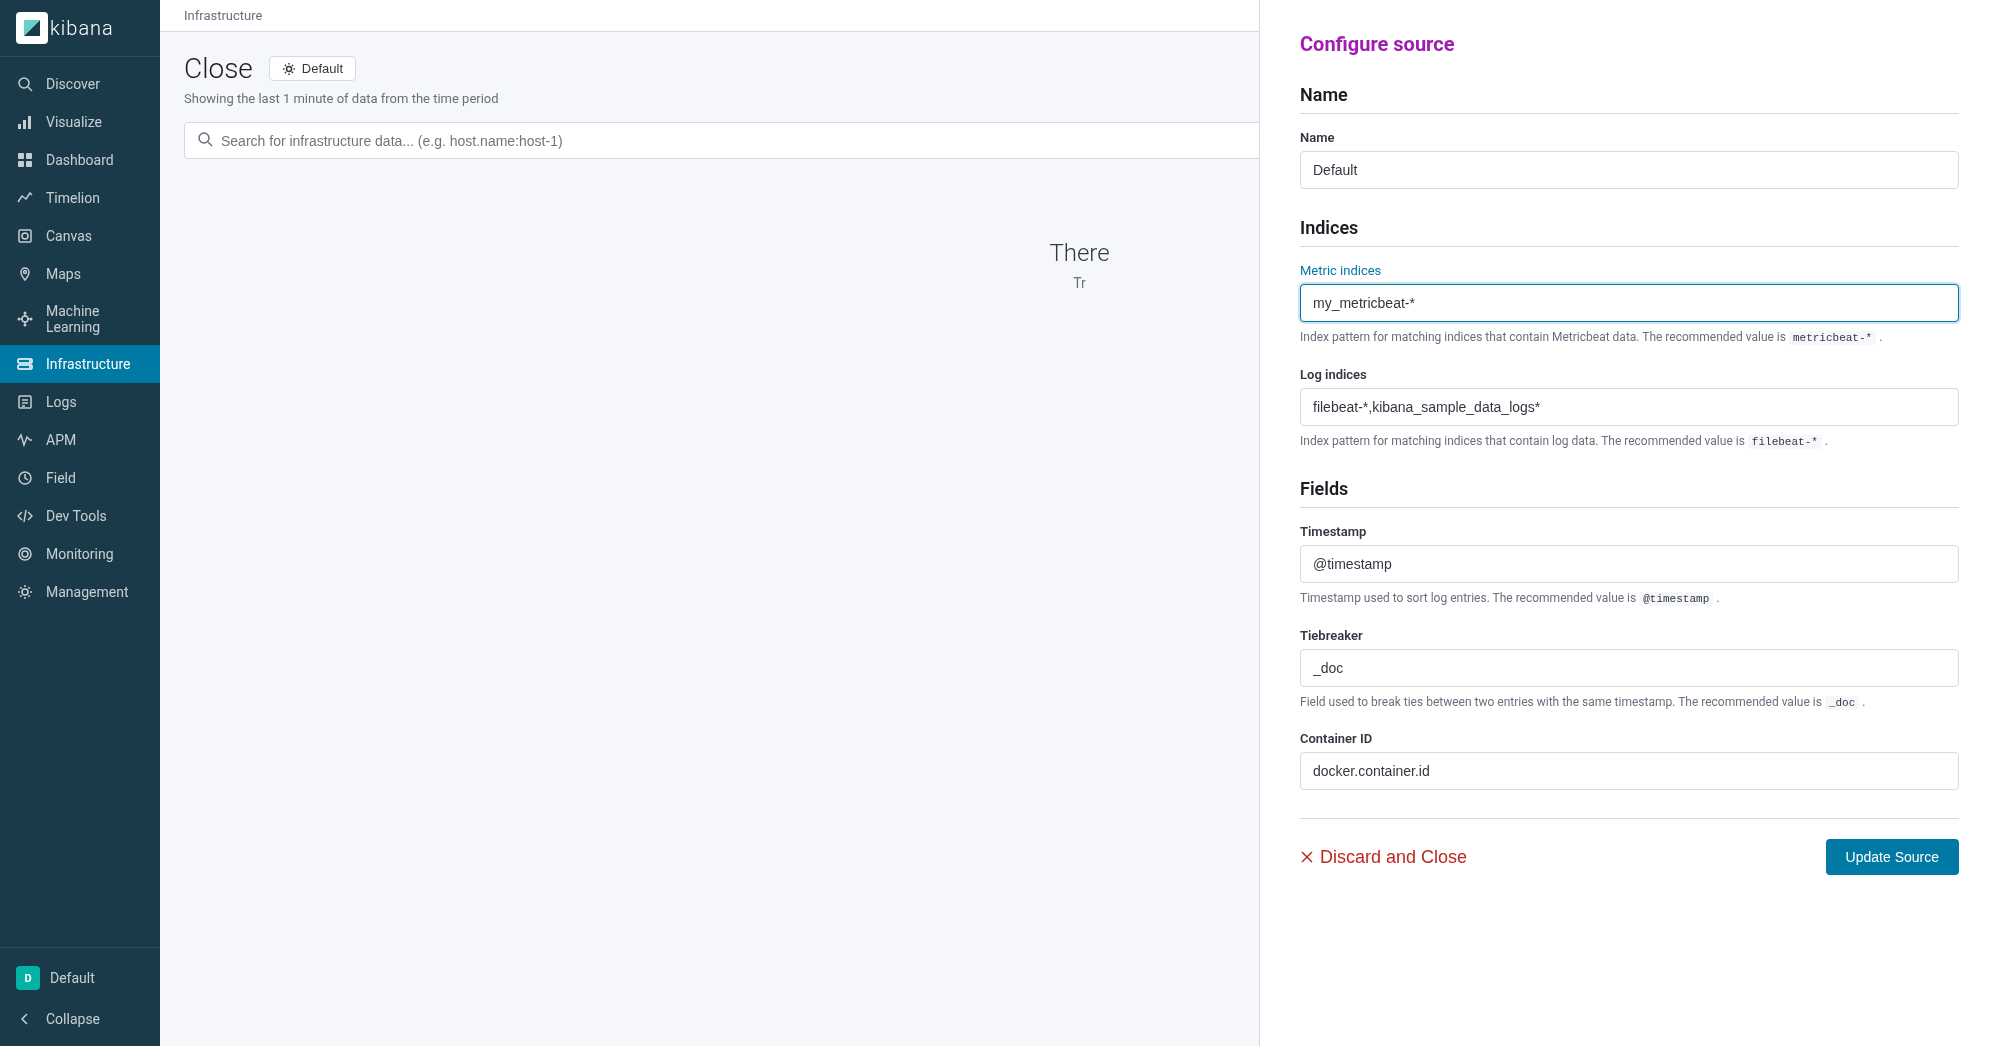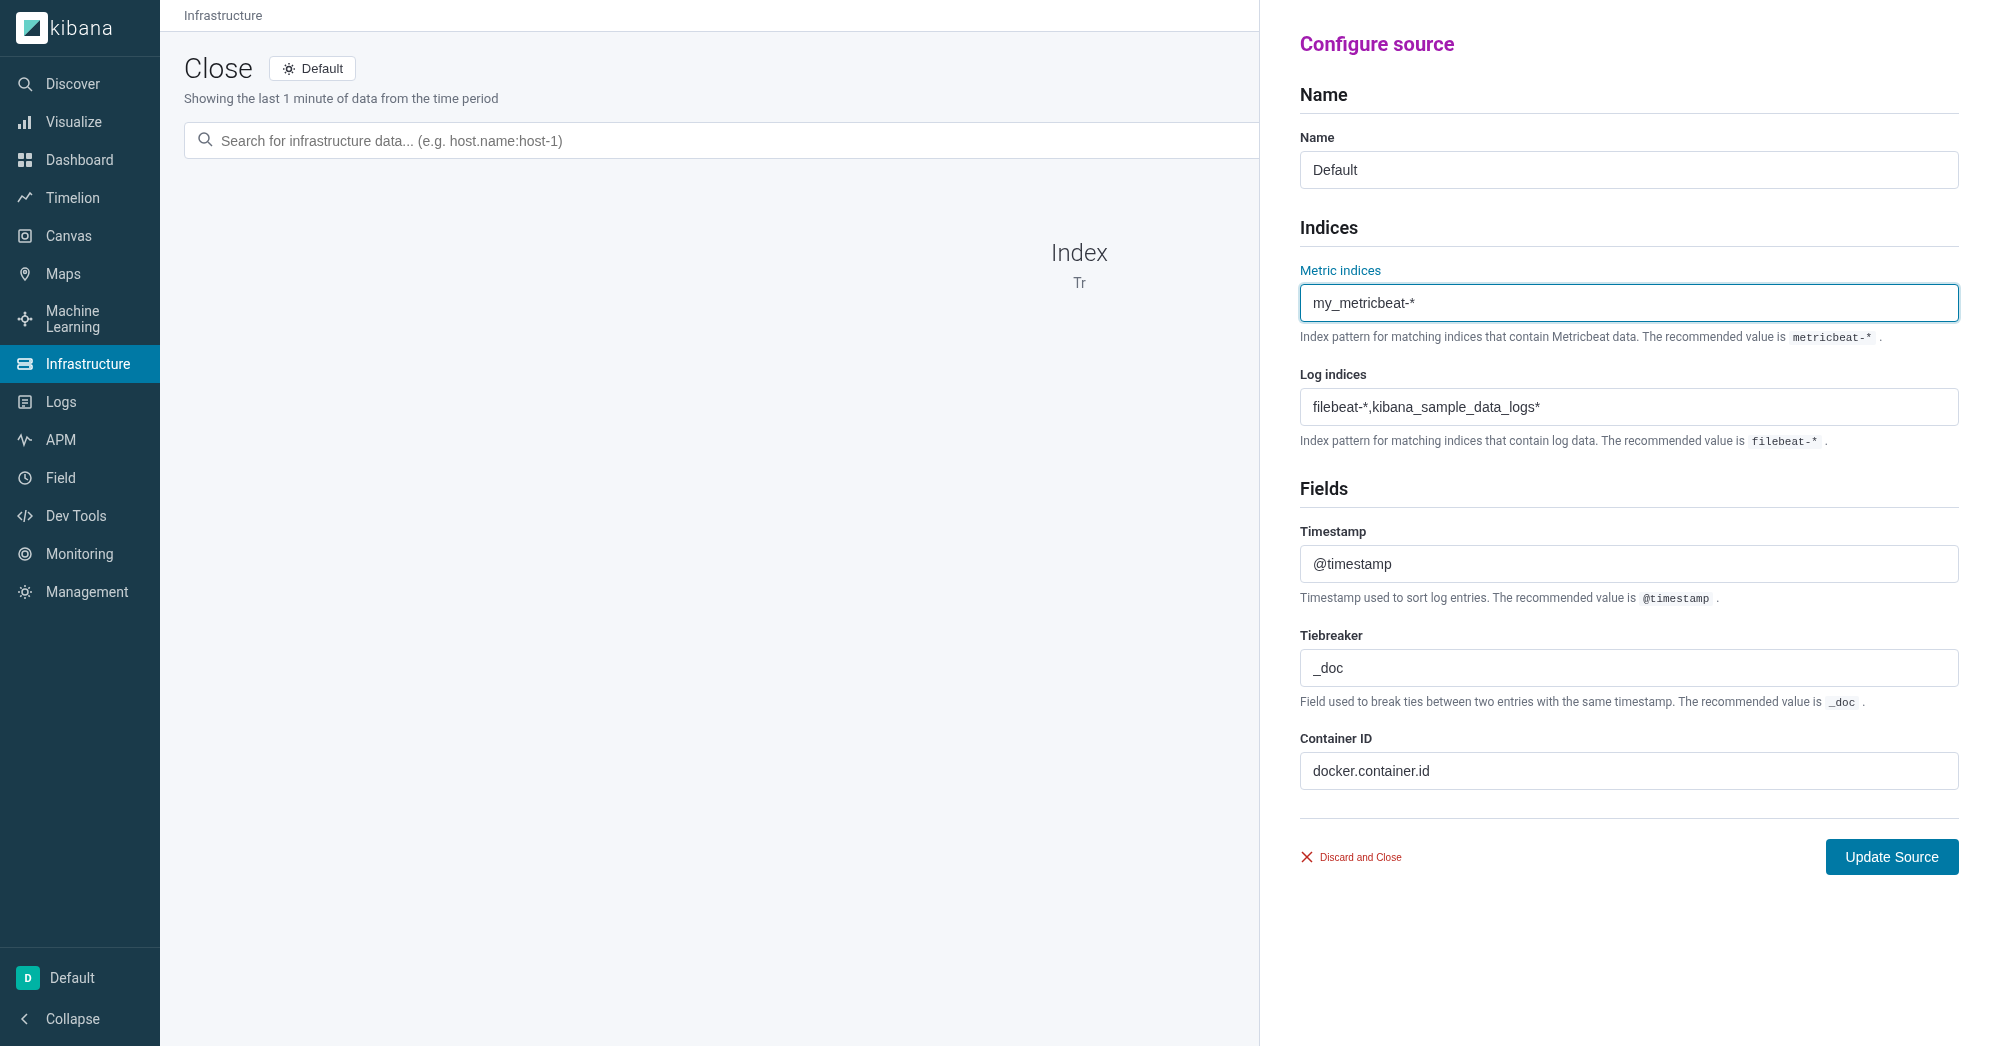--- a/index.html
+++ b/index.html
@@ -230,21 +230,21 @@
       margin-top: 20px;
     }
     .discard-btn {
       display: flex;
       align-items: center;
       gap: 6px;
       background: none;
       border: none;
       color: #bd271e;
       cursor: pointer;
-      font-size: 10px;
+      font-size: 18px;
     }
     .update-btn {
       background: #0079a5;
       color: white;
       border: none;
       border-radius: 4px;
       padding: 10px 20px;
       font-size: 14px;
       cursor: pointer;
       font-weight: 500;
@@ -435,21 +435,21 @@
     <div class="search-bar">
       <span class="search-icon-wrap">
         <svg width="16" height="16" viewBox="0 0 16 16" fill="none" stroke="#69707d" stroke-width="1.5">
             <circle cx="7" cy="7" r="5"></circle>
             <line x1="11" y1="11" x2="15" y2="15"></line>
           </svg>
       </span>
       <input type="text" class="form-input" style="border: none; padding: 0px; box-shadow: none; flex: 1 1 0%; font-size: 14px; color: rgb(105, 112, 125); background: transparent;" placeholder="Search for infrastructure data... (e.g. host.name:host-1)">
     </div>
     <div class="empty-state">
-      <div class="empty-title">Index</div>
+      <div class="empty-title">There</div>
       <div class="empty-sub">Tr</div>
     </div>
   </div>
 </div>
 
 <div class="right-panel">
   <h2 class="panel-title">Configure source</h2>
 
   <div class="panel-section">
     <div class="section-title">Name</div>

